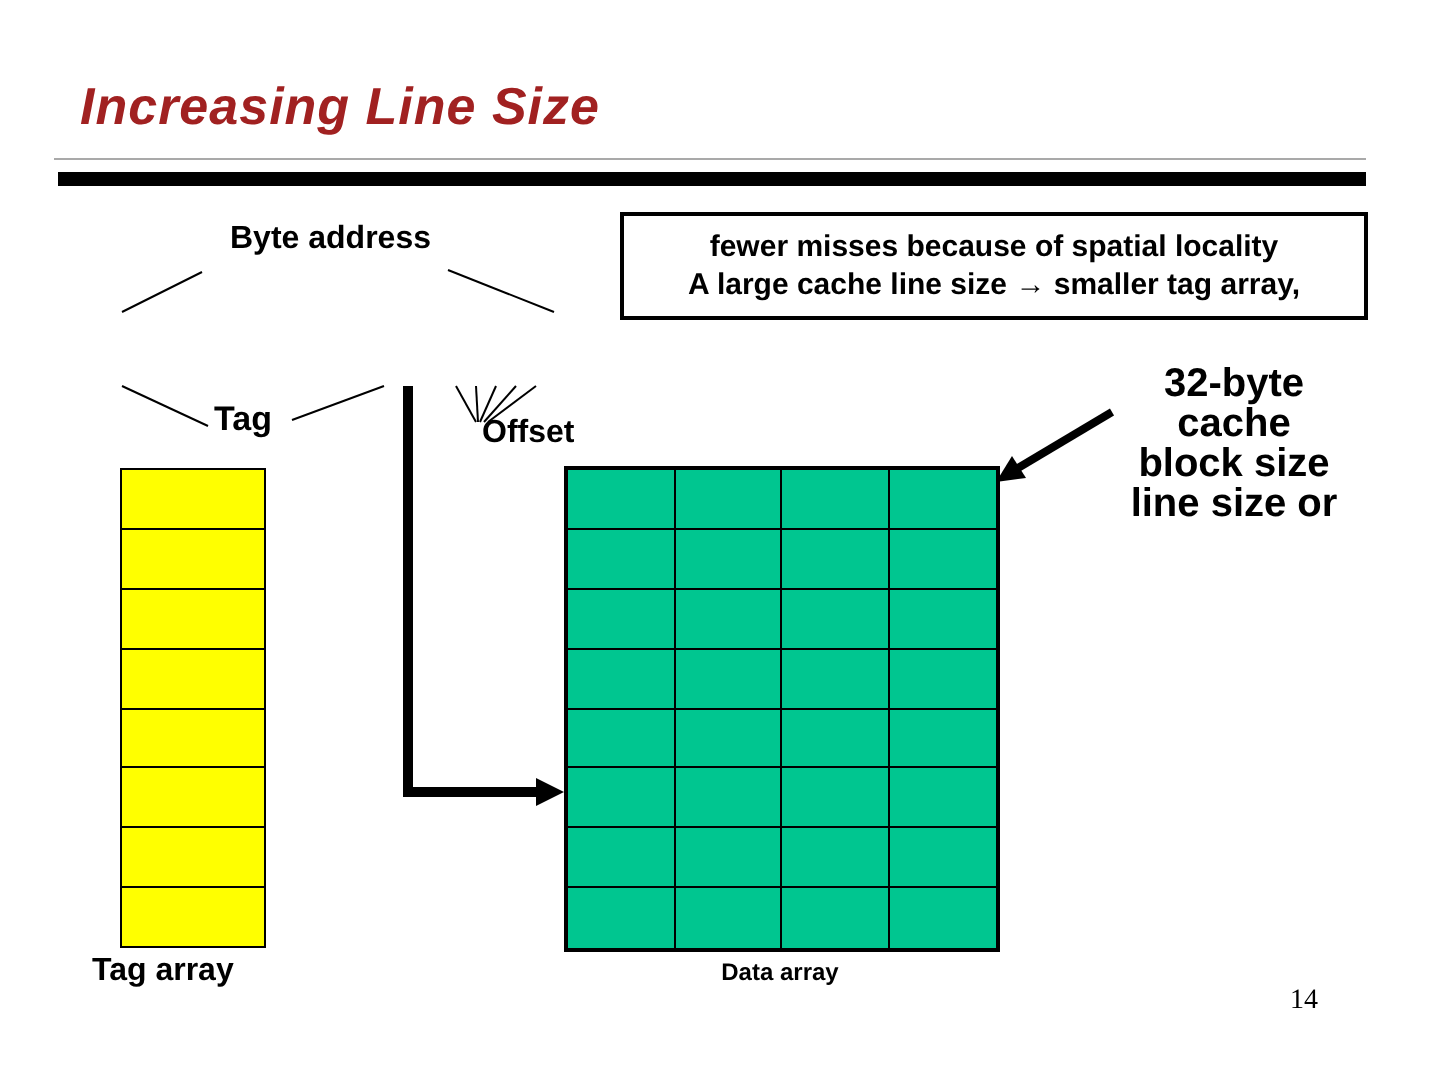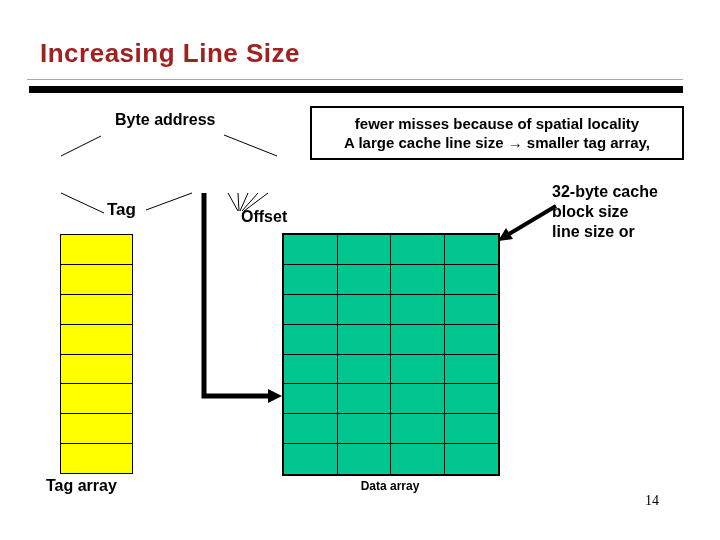--- a/index.html
+++ b/index.html
@@ -2,21 +2,21 @@
 <html style="--title-color: #A12121; --rule-color: #000000; --address-fill: #B2B2B2; --tag-fill: #FFFF00; --data-fill: #00C690;"><head>
 <meta charset="utf-8">
 <style>
   html,body { margin:0; padding:0; background:#fff; }
   .slide {
     position:relative; width:720px; height:540px; background:#ffffff;
     font-family:"Liberation Sans", sans-serif; color:#000; overflow:hidden;
   }
   .title {
     position:absolute; left:40px; top:38px; font-size:26px; font-weight:bold;
-    color:var(--title-color,#A12121); letter-spacing:0.5px; white-space:nowrap;
+    color:var(--title-color,#A12121); letter-spacing:0.5px; white-space:nowrap;font-style:italic;
   }
   .rule-thin { position:absolute; left:27px; top:79px; width:656px; height:1px; background:#a9a9a9; }
   .rule-thick { position:absolute; left:29px; top:86px; width:654px; height:7px; background:var(--rule-color,#000); }
 
   .byte-address { position:absolute; left:115px; top:111px; font-size:16px; font-weight:bold; white-space:nowrap; }
 
   .note-box {
     position:absolute; left:310px; top:106px; width:366px;
     border:2px solid #000; background:#fff; text-align:center;
     font-size:15px; font-weight:bold; line-height:19px; padding:6px 2px;
@@ -28,22 +28,22 @@
   }
   .address-value {
     position:absolute; right:7px; top:8px; font-size:17px; font-weight:bold;
     letter-spacing:0.5px;
   }
 
   .tag-label { position:absolute; left:107px; top:200px; font-size:17px; font-weight:bold; }
   .offset-label { position:absolute; left:241px; top:208px; font-size:16px; font-weight:bold; }
 
   .cache-line-note {
-    position:absolute; left:552px; top:182px; width:130px; 
-    font-size:16px; font-weight:bold; line-height:20px;
+    position:absolute; left:552px; top:182px; width:130px; text-align:center;
+    font-size:20px; font-weight:bold; line-height:20px;
   }
 
   .tag-array {
     position:absolute; left:60px; top:234px; width:71px; height:238px;
     display:flex; flex-direction:column; border:1px solid #000;
   }
   .tcell { flex:1; background:var(--tag-fill,#FFFF00); border-top:1px solid #000; }
   .tcell:first-child { border-top:none; }
 
   .data-array {

